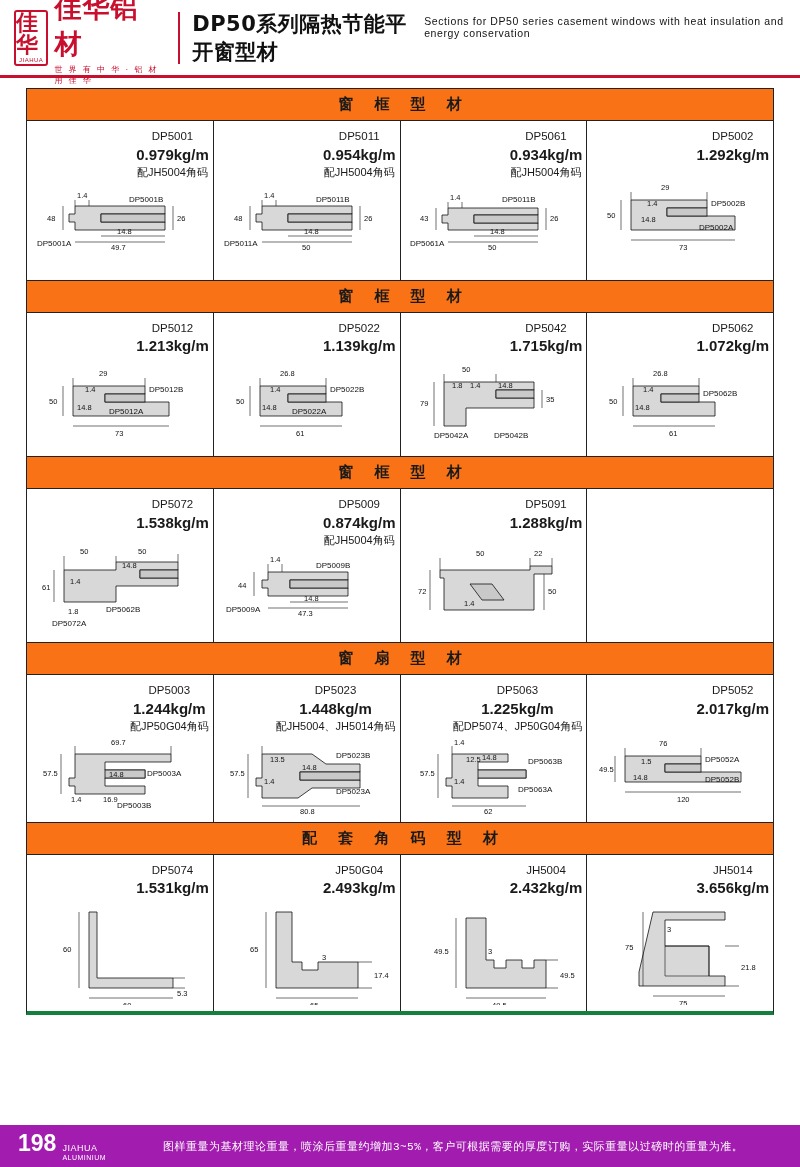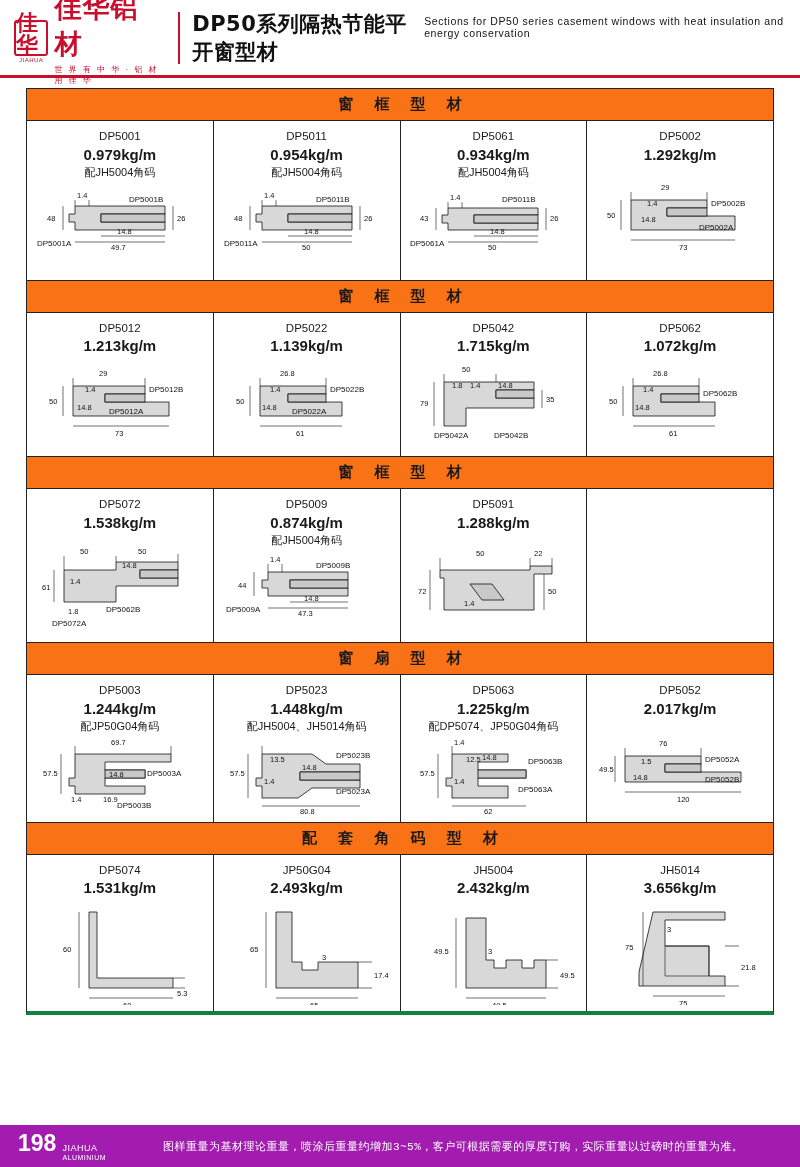--- a/index.html
+++ b/index.html
@@ -16,21 +16,21 @@
   .header {
     height: 78px;
     display: flex;
     align-items: center;
     padding: 0 14px;
     border-bottom: 3px solid #c8102e;
     background: #fff;
   }
   .logo-block { display:flex; align-items:center; gap:6px; }
   .logo-mark {
-    width: 44px; height: 36px;
+    width: 44px; height: 56px;
     border: 2px solid #c8102e;
     border-radius: 3px;
     display:flex; align-items:center; justify-content:center;
     flex-direction: column;
     color:#c8102e;
     position: relative;
   }
   .logo-mark .jh { font-size: 22px; font-weight: bold; line-height: 1; font-family:"Liberation Serif", serif;}
   .logo-mark .jh-sub { font-size: 6px; letter-spacing:0.5px; margin-top:1px;}
   .logo-text { display:flex; flex-direction:column; justify-content:center; }
@@ -56,21 +56,21 @@
     font-family:"DejaVu Sans", sans-serif;
   }
   .cells { display:flex; }
   .cell {
     flex:1;
     border-right:1px solid #222;
     padding:8px 4px 6px 4px;
     min-height:140px;
     display:flex;
     flex-direction:column;
-    align-items:center;
+    align-items:flex-end;
   }
   .cell:last-child { border-right:none; }
   .cell.empty { }
   .cap { text-align:center; line-height:1.35; font-size:11px; }
   .cap .code { font-size:11.5px; }
   .cap .wt { font-size:15px;font-weight:bold; }
   .cap .note { font-size:11px; }
   .fig { flex:1; width:100%; display:flex; align-items:center; justify-content:center; padding-top:2px;}
   .fig svg { display:block; }
   .dim { font-size:7.5px; fill:#111; font-family:"Liberation Sans", sans-serif; }

